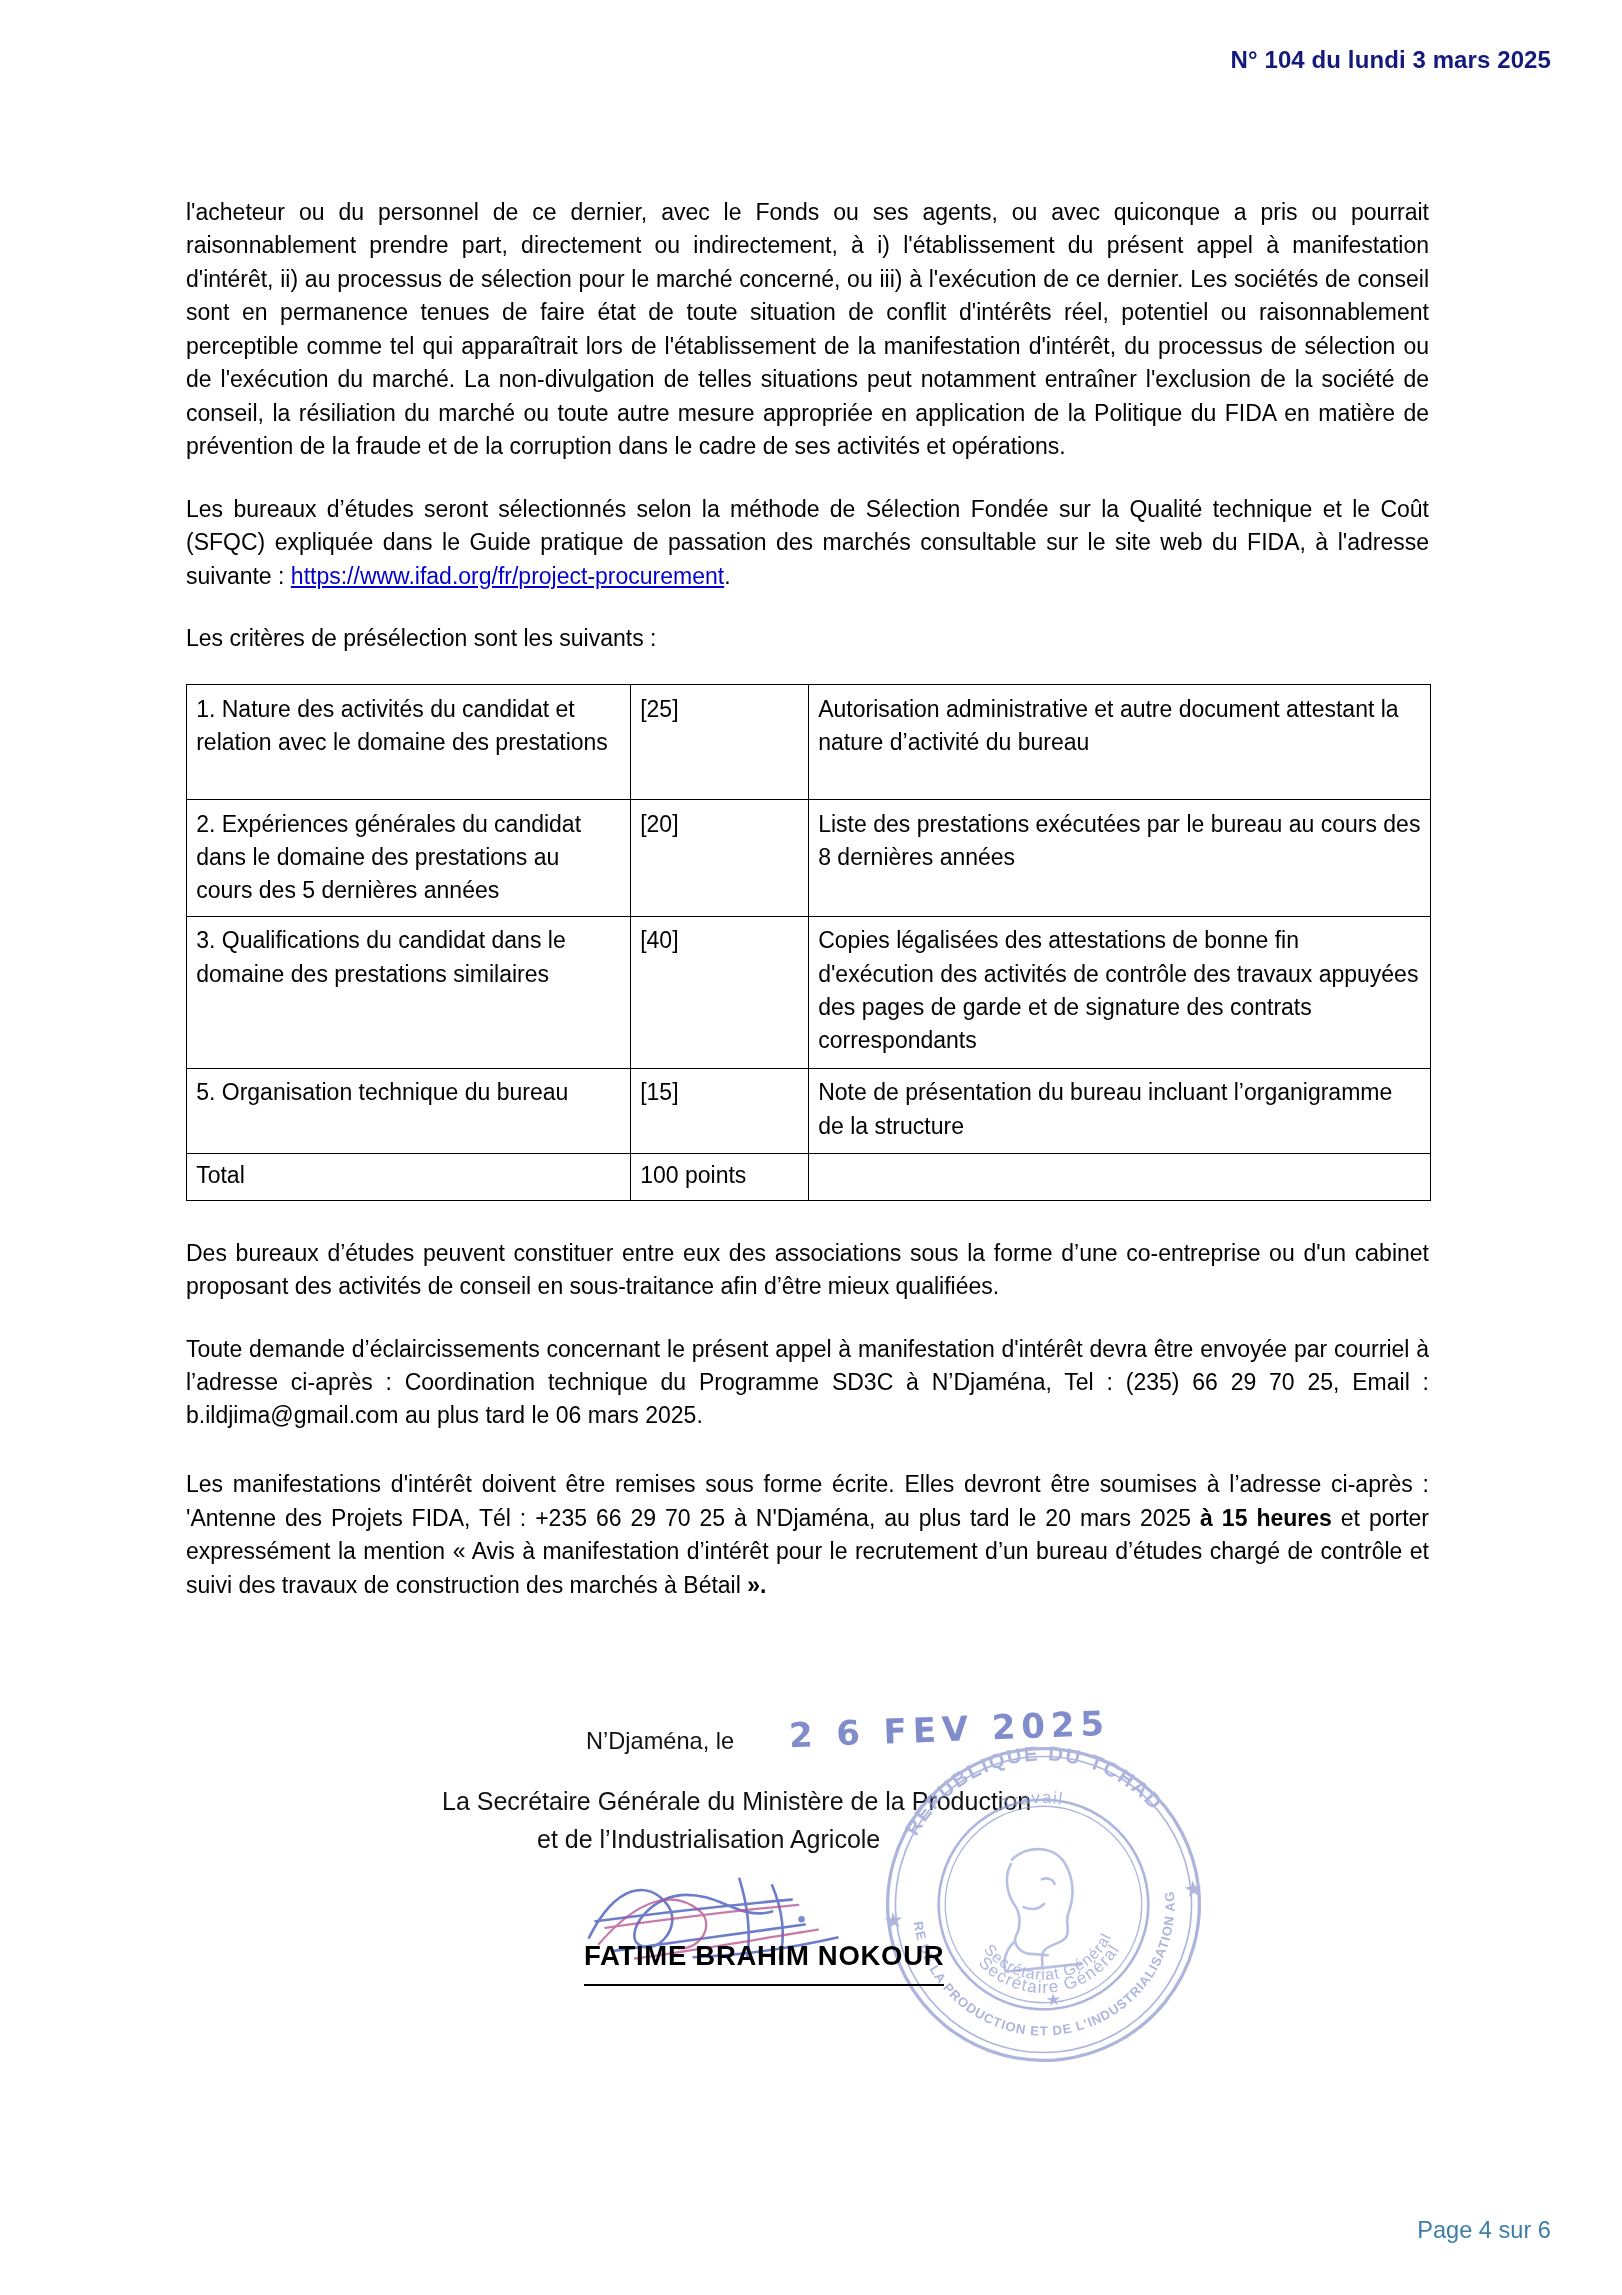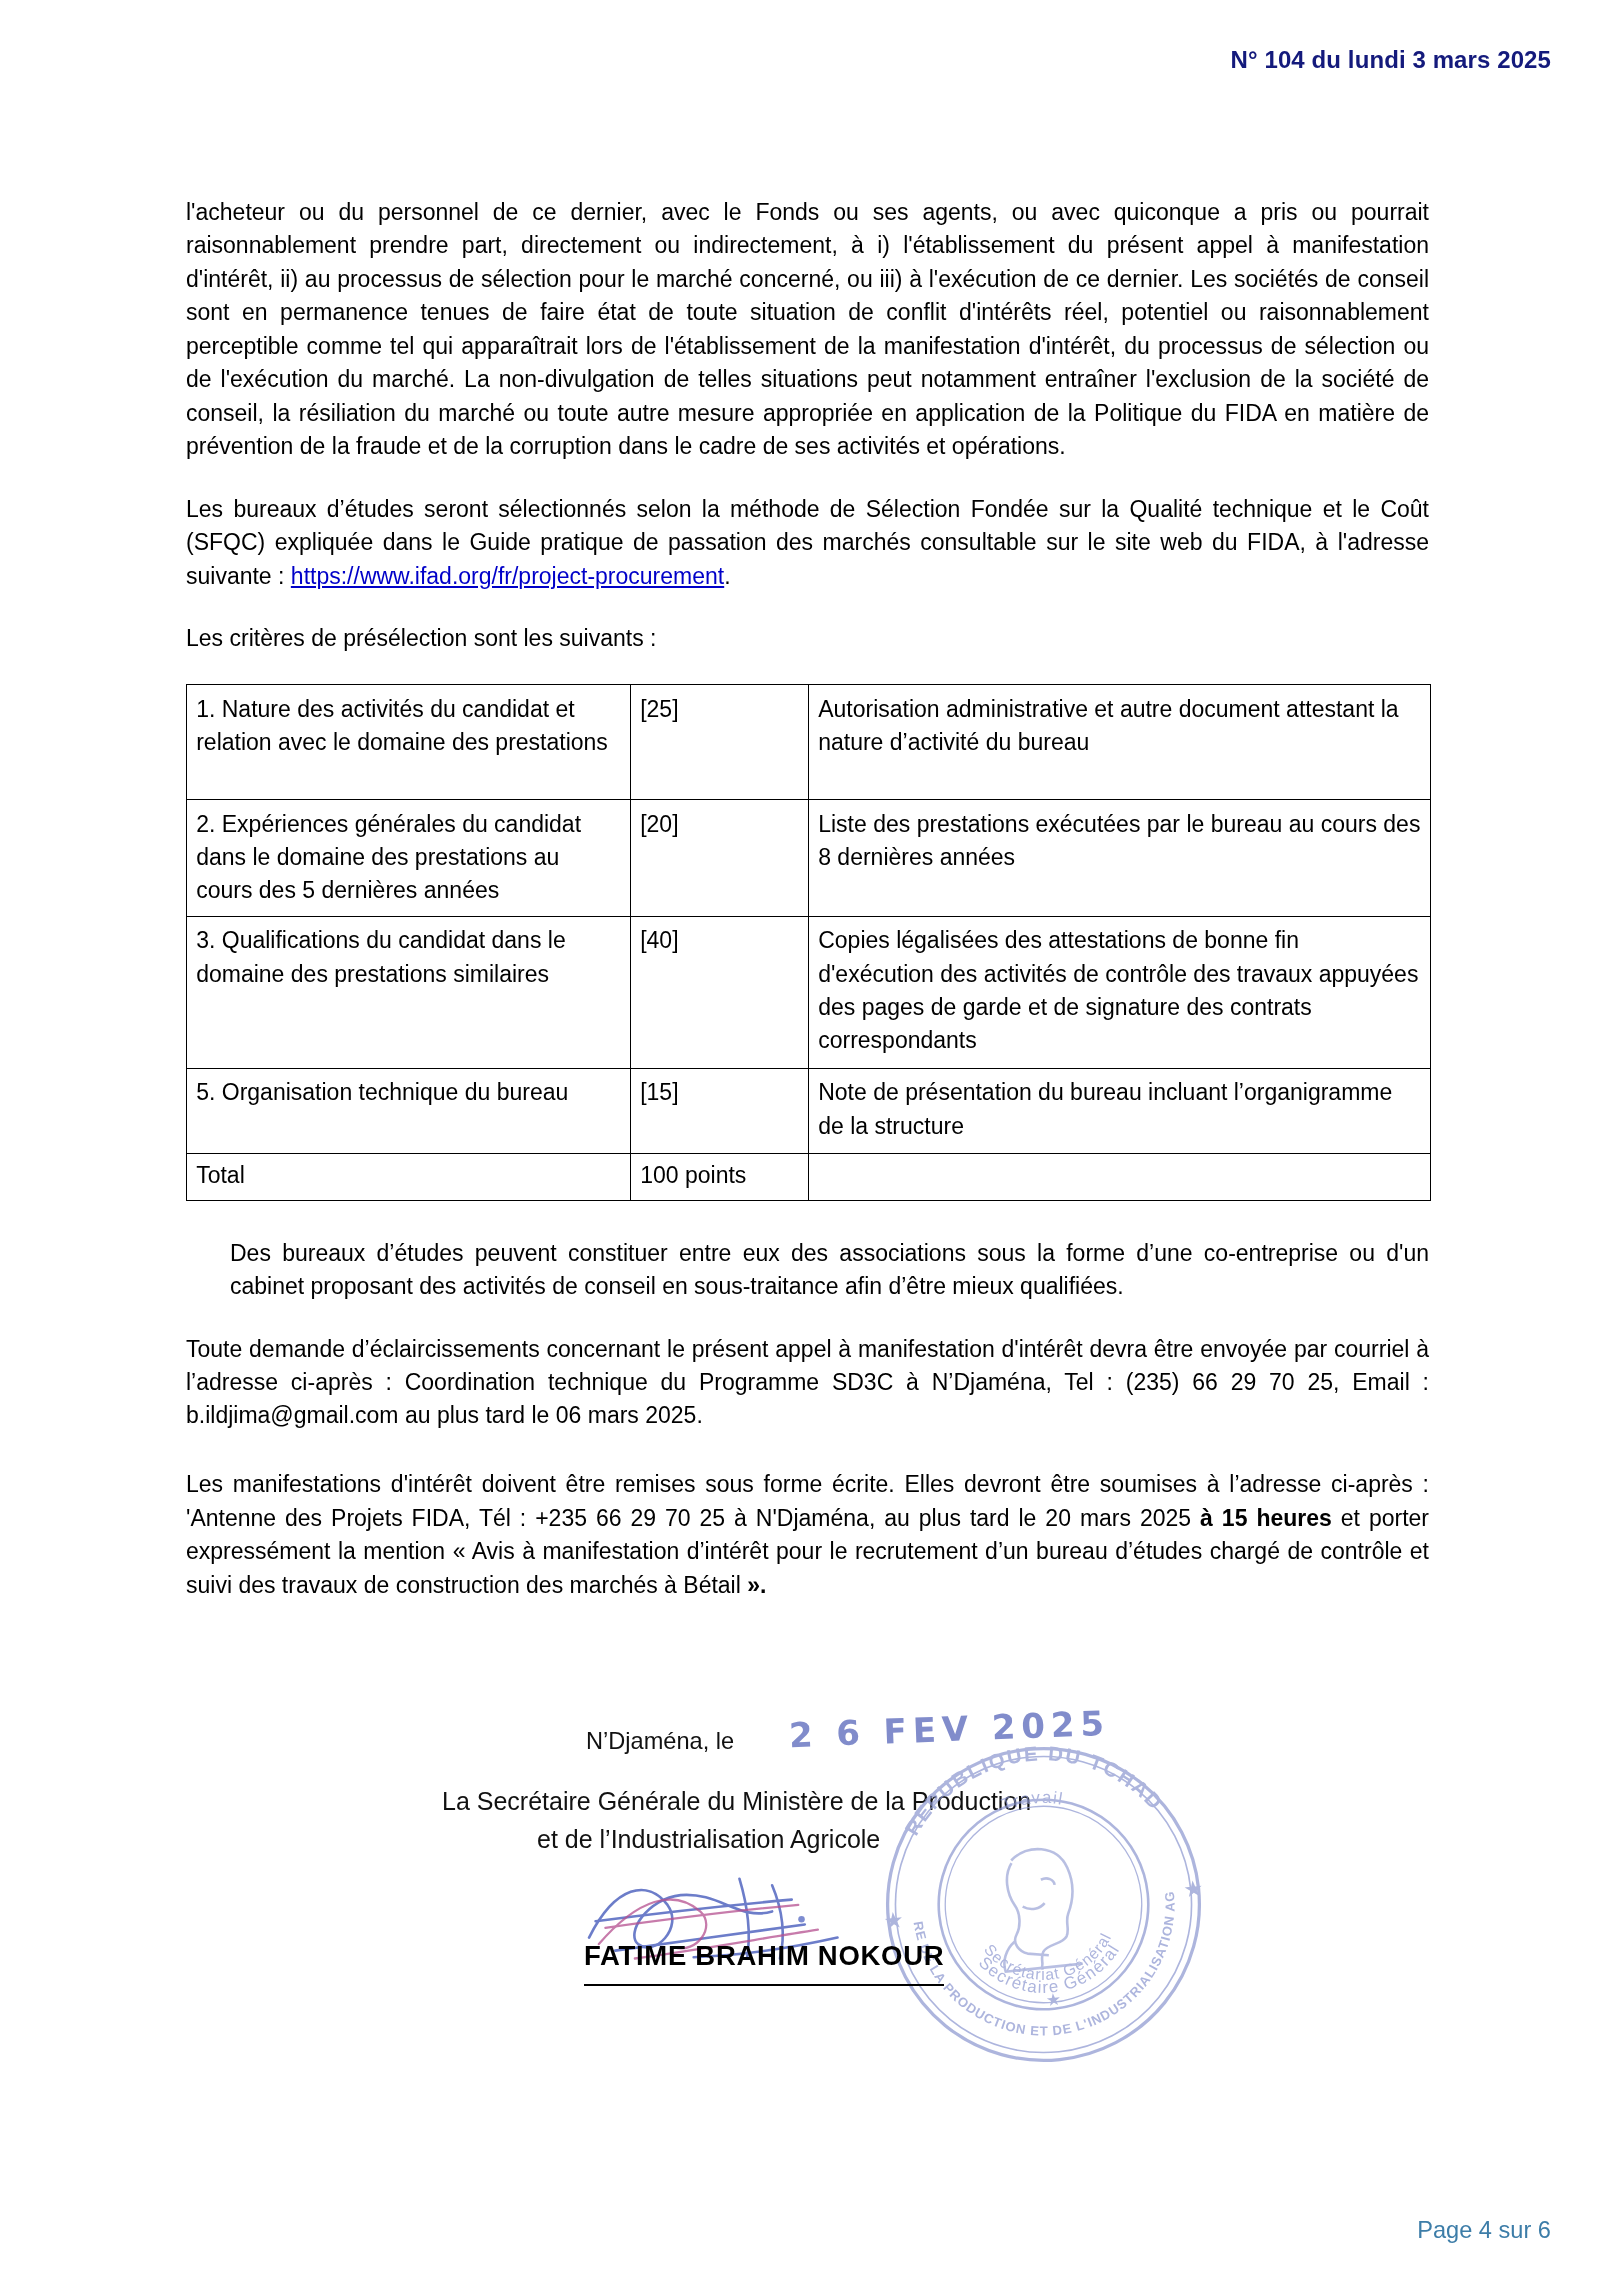--- a/index.html
+++ b/index.html
@@ -236,21 +236,21 @@
         <tr class="rtotal">
           <td>Total</td>
           <td class="cell-center">100 points</td>
           <td class="empty-tail"></td>
         </tr>
       </tbody>
     </table>
 
     <div class="gap-small"></div>
 
-    <p class="para" style="margin-top:29px;margin-left:44px;">Des bureaux d’études peuvent constituer entre eux des associations sous la forme d’une co-entreprise ou d'un cabinet proposant des activités de conseil en sous-traitance afin d’être mieux qualifiées.</p>
+    <p class="para" style="margin-top:29px;">Des bureaux d’études peuvent constituer entre eux des associations sous la forme d’une co-entreprise ou d'un cabinet proposant des activités de conseil en sous-traitance afin d’être mieux qualifiées.</p>
 
     <p class="para">Toute demande d’éclaircissements concernant le présent appel à manifestation d'intérêt devra être envoyée par courriel à l’adresse ci-après : Coordination technique du Programme SD3C à N’Djaména, Tel : (235) 66 29 70 25, Email : b.ildjima@gmail.com au plus tard le 06 mars 2025.</p>
 
     <div class="gap-small"></div>
 
     <p class="para"><span>Les manifestations d'intérêt doivent être remises sous forme écrite. Elles devront être soumises à l’adresse ci-après : 'Antenne des Projets FIDA, Tél : +235 66 29 70 25 à N'Djaména, au plus tard le 20 mars 2025 </span><span class="bold">à 15 heures</span><span> et porter expressément la mention « Avis à manifestation d’intérêt pour le recrutement d’un bureau d’études chargé de contrôle et suivi des travaux de construction des marchés à Bétail </span><span class="bold">».</span></p>
   </div>
 
   <div class="sig-block">
 

